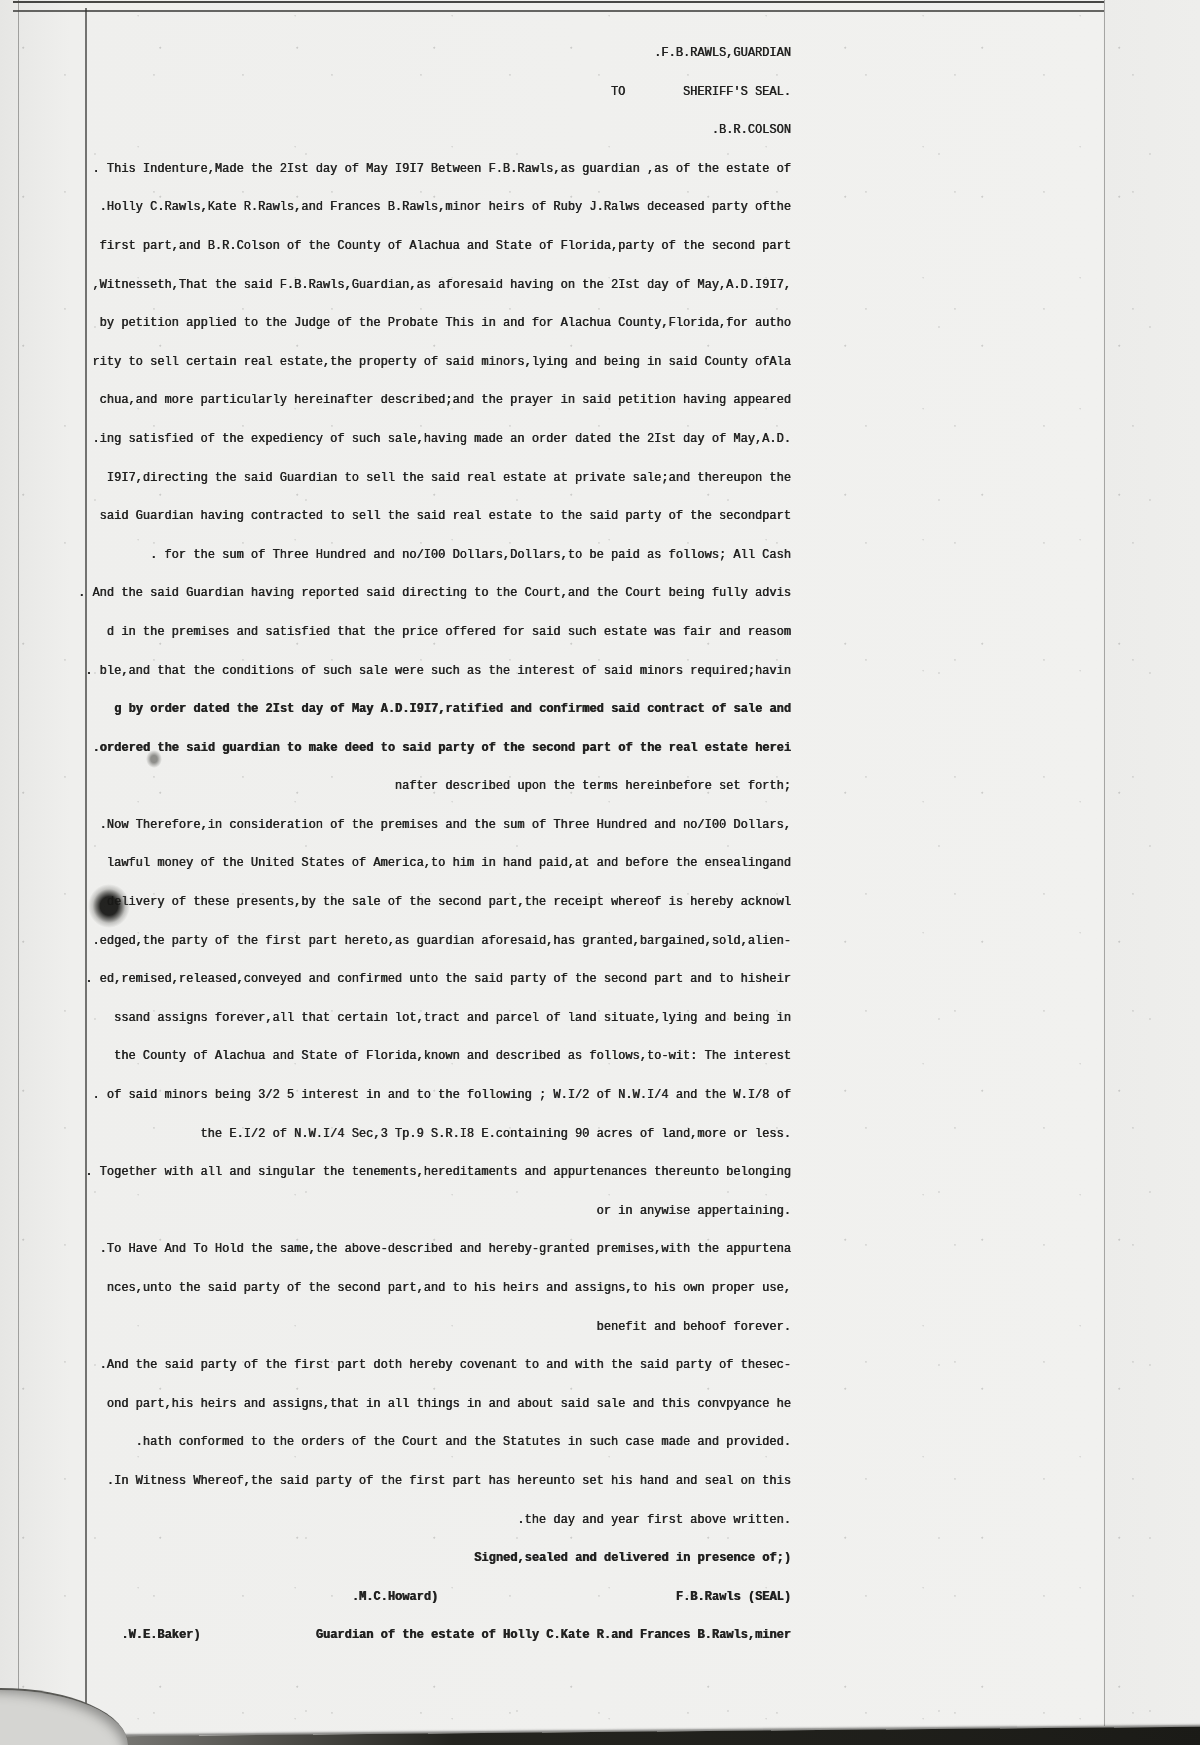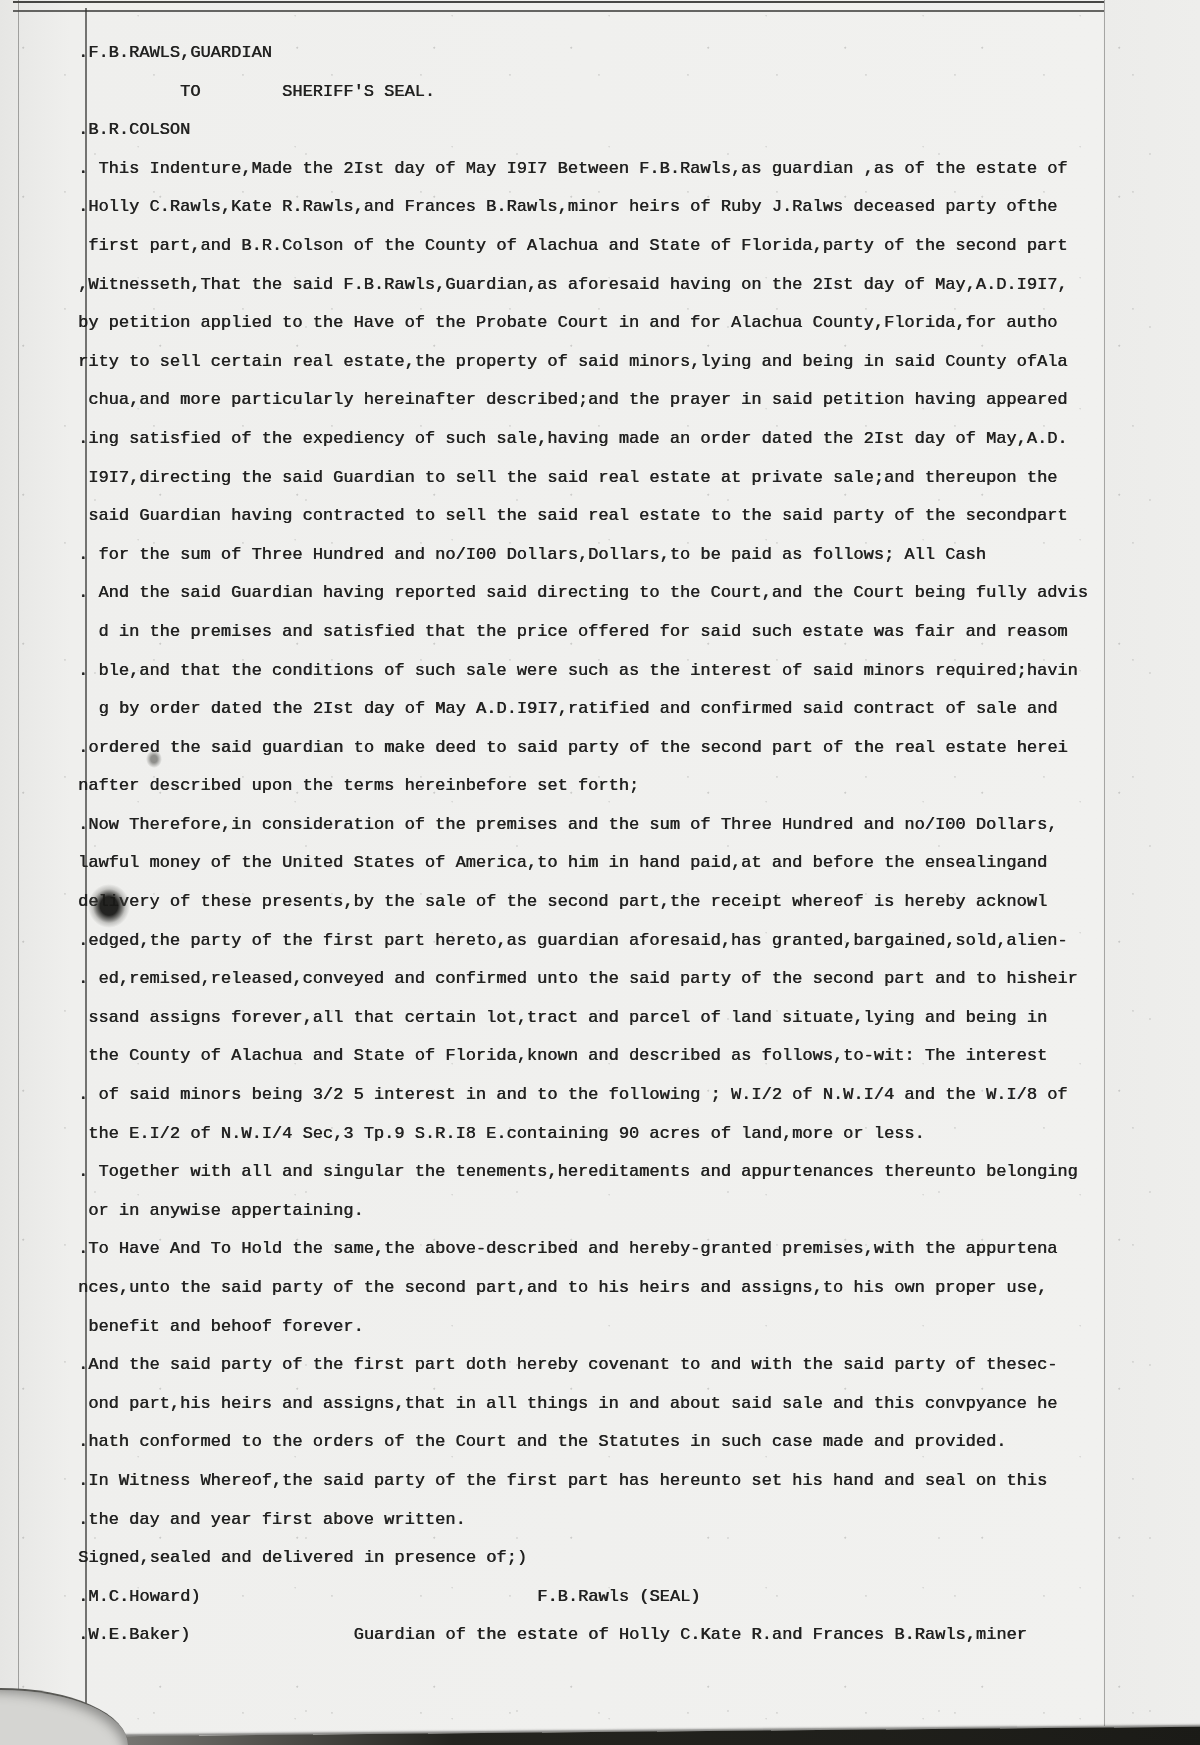--- a/index.html
+++ b/index.html
@@ -24,28 +24,29 @@
     position:absolute;left:13px;top:1px;width:1091px;height:7px;z-index:2;
     border-top:2px solid rgba(42,42,40,0.85);
     border-bottom:2px solid rgba(42,42,40,0.7);
   }
   .vline{position:absolute;z-index:2;}
   .left-outer-line{left:18px;top:0;width:1px;height:1700px;background:rgba(70,70,68,0.45);}
   .margin-rule{left:85px;top:8px;width:2px;height:1730px;background:rgba(48,48,46,0.65);}
   .right-edge-line{left:1104px;top:0;width:1px;height:1726px;background:rgba(80,80,78,0.45);}
   .text-col{
     position:absolute;left:78px;top:34px;z-index:3;
-    color:#212120;font-size:17px;line-height:38.6px;
+    color:#212120;font-size:12px;line-height:38.6px;
     filter:blur(0.25px);
+    text-align:right;
   }
   .line{
     height:38.6px;white-space:pre;
     text-shadow:0.45px 0 0 rgba(33,33,32,0.85), -0.2px 0 0 rgba(33,33,32,0.3);
   }
-  .line.bold{font-weight:400;text-shadow:0.6px 0 0 rgba(20,20,19,0.9);}
+  .line.bold{font-weight:700;text-shadow:0.6px 0 0 rgba(20,20,19,0.9);}
   .ink-blot{
     position:absolute;left:88px;top:884px;width:42px;height:44px;z-index:4;border-radius:50%;
     background:radial-gradient(closest-side, rgba(24,24,22,0.95) 42%, rgba(45,45,42,0.6) 63%, rgba(80,80,76,0.28) 78%, transparent 100%);
   }
   .smudge{
     position:absolute;left:146px;top:750px;width:16px;height:18px;z-index:4;border-radius:50%;
     background:radial-gradient(closest-side, rgba(90,90,86,0.65) 40%, rgba(110,110,106,0.35) 70%, transparent 100%);
   }
   .bottom-edge{
     position:absolute;left:-12px;top:1732px;width:1224px;height:44px;z-index:5;
@@ -71,21 +72,21 @@
   <div class="vline right-edge-line"></div>
 
   <div class="text-col">
       <div class="line">.F.B.RAWLS,GUARDIAN</div>
       <div class="line">          TO        SHERIFF'S SEAL.</div>
       <div class="line">.B.R.COLSON</div>
       <div class="line">. This Indenture,Made the 2Ist day of May I9I7 Between F.B.Rawls,as guardian ,as of the estate of</div>
       <div class="line">.Holly C.Rawls,Kate R.Rawls,and Frances B.Rawls,minor heirs of Ruby J.Ralws deceased party ofthe</div>
       <div class="line"> first part,and B.R.Colson of the County of Alachua and State of Florida,party of the second part</div>
       <div class="line">,Witnesseth,That the said F.B.Rawls,Guardian,as aforesaid having on the 2Ist day of May,A.D.I9I7,</div>
-      <div class="line">by petition applied to the Have of the Probate Court in and for Alachua County,Florida,for autho</div>
+      <div class="line">by petition applied to the Judge of the Probate This in and for Alachua County,Florida,for autho</div>
       <div class="line">rity to sell certain real estate,the property of said minors,lying and being in said County ofAla</div>
       <div class="line"> chua,and more particularly hereinafter described;and the prayer in said petition having appeared</div>
       <div class="line">.ing satisfied of the expediency of such sale,having made an order dated the 2Ist day of May,A.D.</div>
       <div class="line"> I9I7,directing the said Guardian to sell the said real estate at private sale;and thereupon the</div>
       <div class="line"> said Guardian having contracted to sell the said real estate to the said party of the secondpart</div>
       <div class="line">. for the sum of Three Hundred and no/I00 Dollars,Dollars,to be paid as follows; All Cash</div>
       <div class="line">. And the said Guardian having reported said directing to the Court,and the Court being fully advis</div>
       <div class="line">  d in the premises and satisfied that the price offered for said such estate was fair and reasom</div>
       <div class="line">. ble,and that the conditions of such sale were such as the interest of said minors required;havin</div>
       <div class="line bold">  g by order dated the 2Ist day of May A.D.I9I7,ratified and confirmed said contract of sale and</div>

